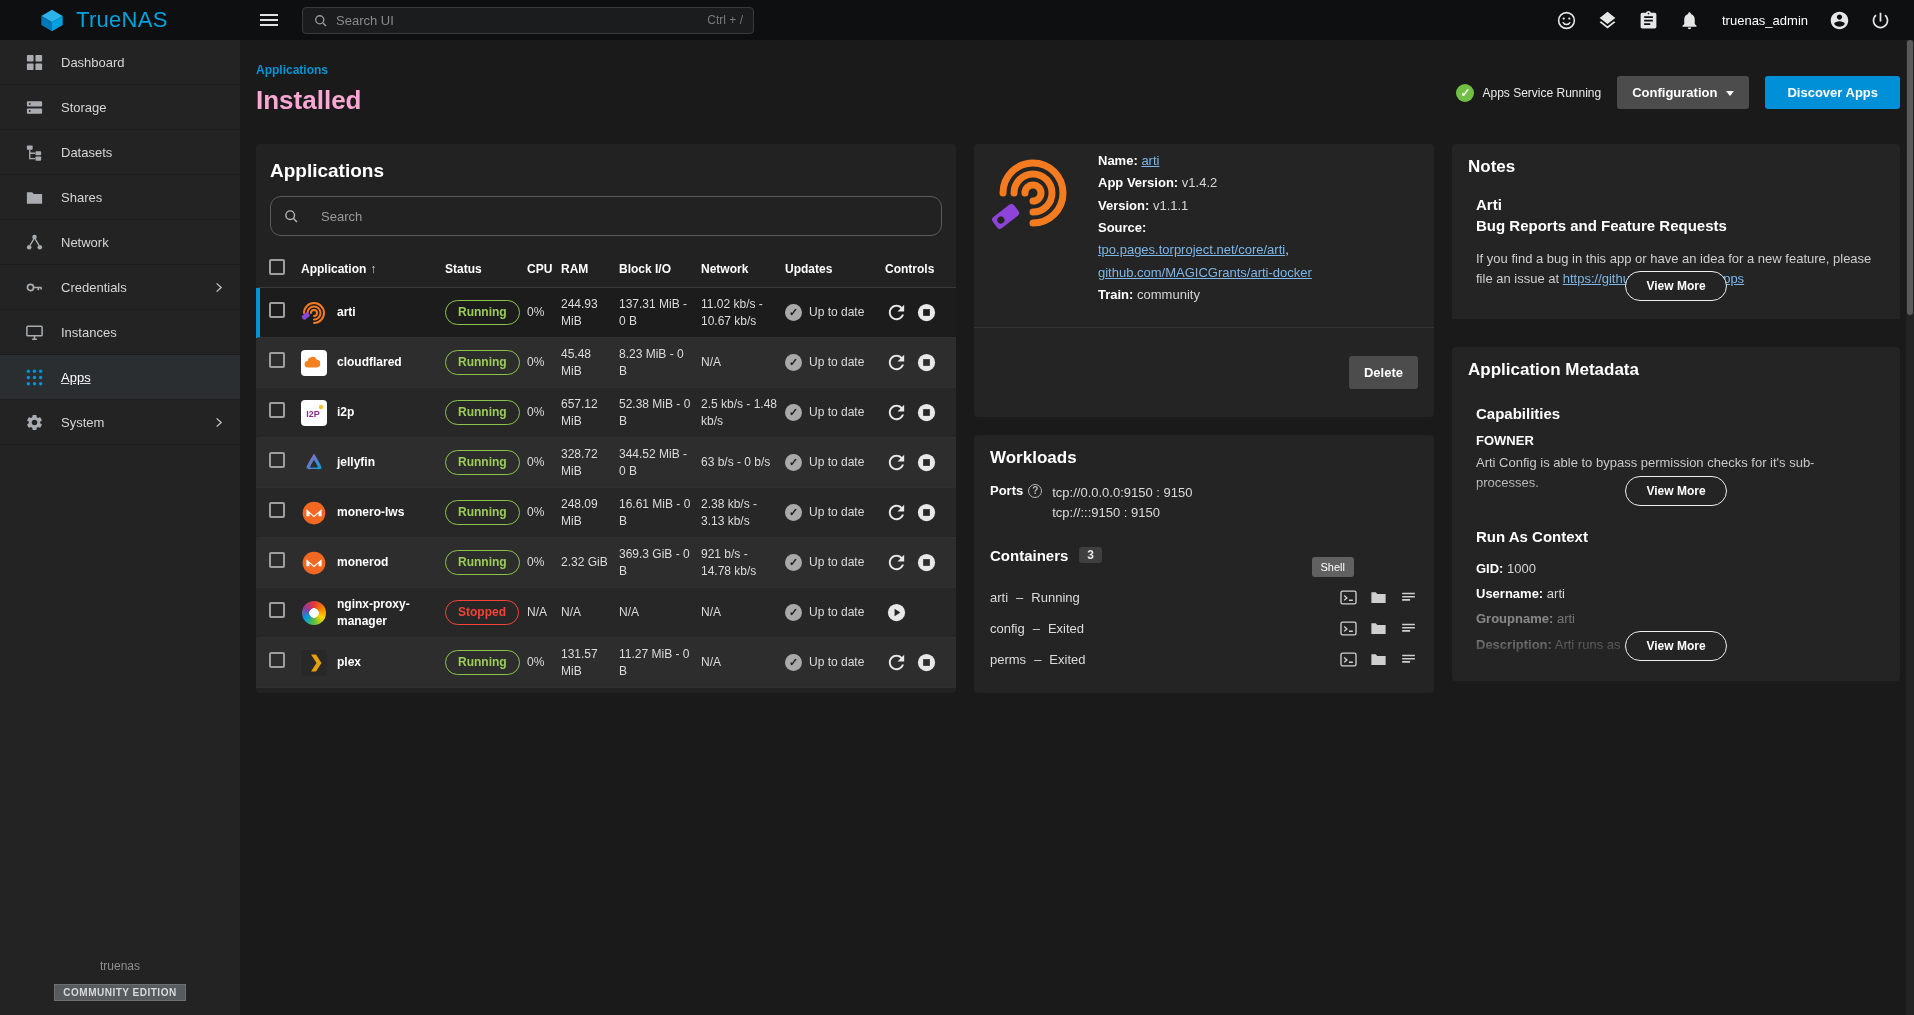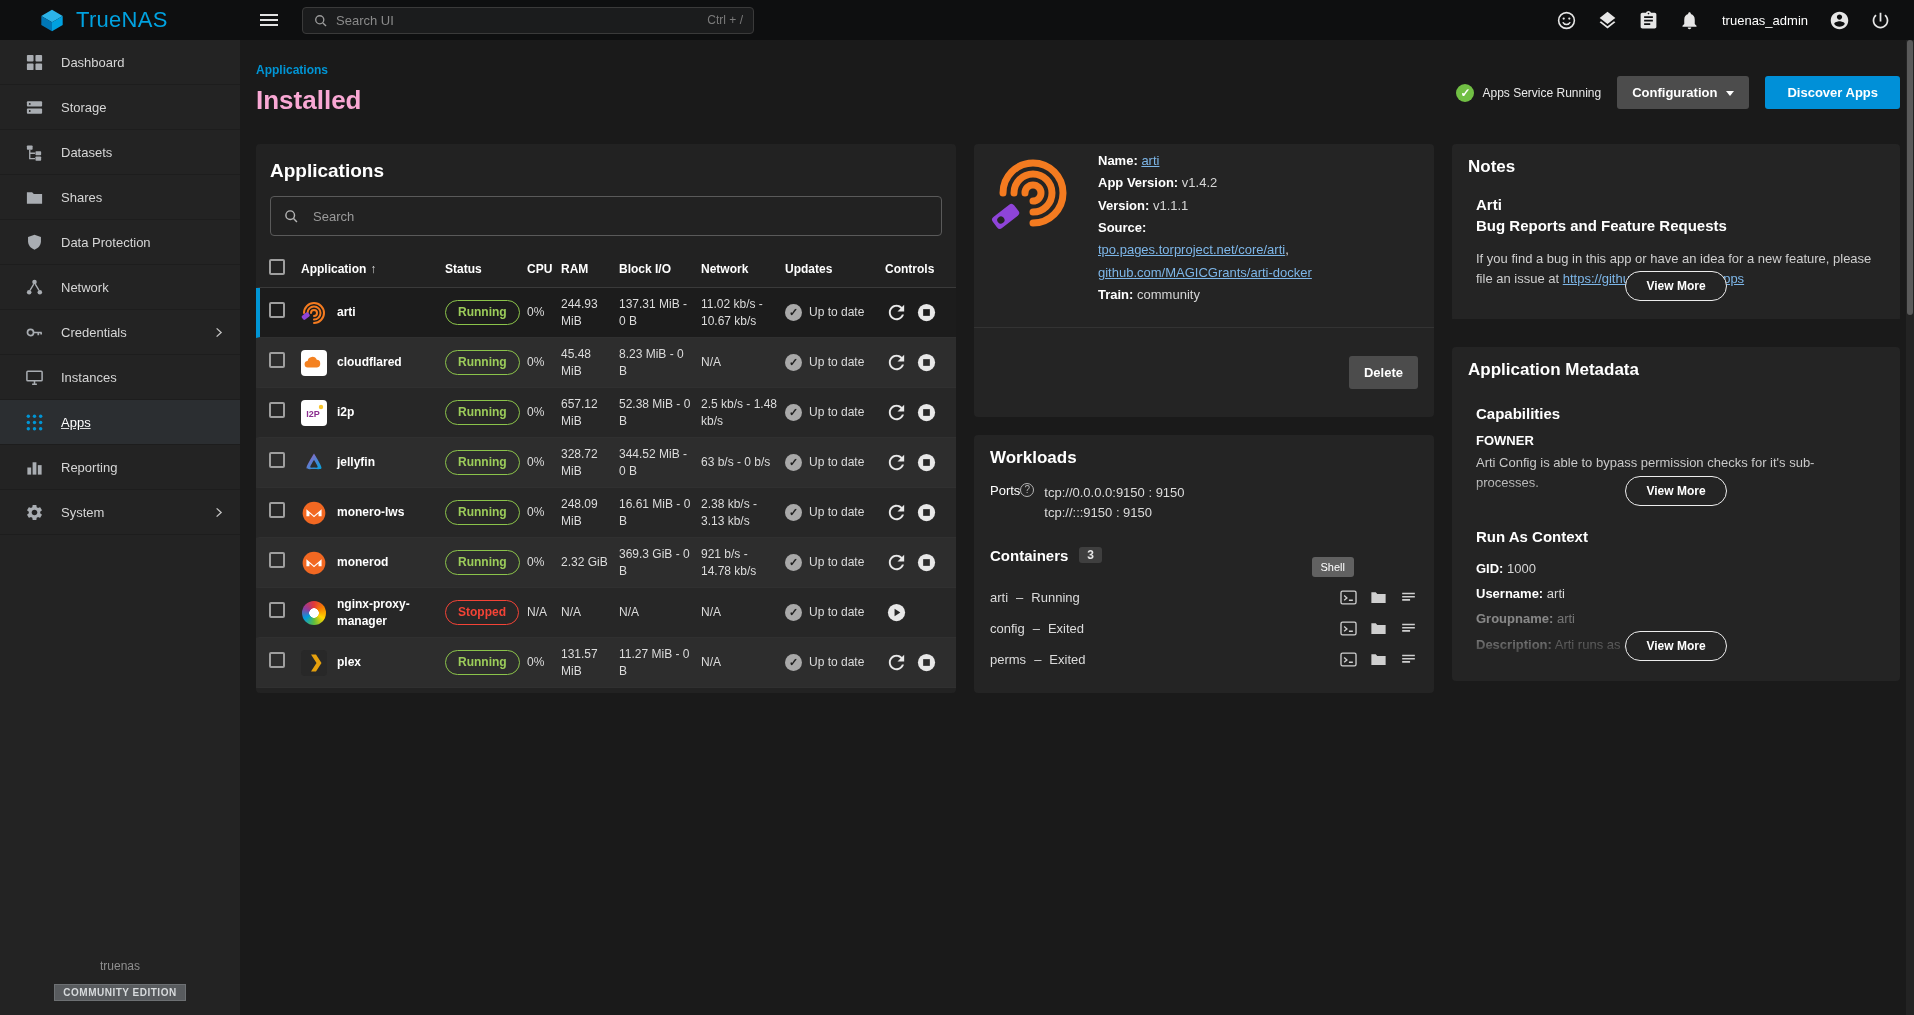--- a/index.html
+++ b/index.html
@@ -59,22 +59,22 @@
 
   .columns { display:flex; gap:18px; margin-top:28px; }
   .col-left { width:700px; flex-shrink:0; }
   .col-mid { width:460px; flex-shrink:0; display:flex; flex-direction:column; gap:18px; }
   .col-right { width:448px; flex-shrink:0; display:flex; flex-direction:column; gap:28px; }
   .card { background:#242424; border-radius:4px; }
 
   
   .apps-card { background:#222; padding-bottom:2px; }
   .apps-title { font-size:19px; font-weight:bold; color:#fff; padding:16px 14px 14px; }
-  .table-search { margin:0 14px 16px; height:40px; border:1px solid #5a5a5a; border-radius:4px;
-    display:flex; align-items:center; gap:14px; padding:0 12px; }
+  .table-search { margin:0 14px 16px; height:40px; border:1px solid #5a5a5a; border-radius:11px;
+    display:flex; align-items:center; gap:22px; padding:0 12px; }
   .table-search svg { width:16px; height:16px; color:#b5b5b5; flex-shrink:0; }
   .table-search input { flex:1; background:transparent; border:none; outline:none; color:#ddd; font-size:13px; }
   .table-search input::placeholder { color:#9a9a9a; }
 
   .tbl-header, .tbl-row { display:grid;
     grid-template-columns:32px 144px 82px 34px 58px 82px 84px 100px 1fr;
     align-items:center; border-left:4px solid transparent; padding-left:9px; padding-right:6px; }
   .tbl-header { height:36px; font-size:12px; font-weight:bold; color:#fff; border-bottom:1px solid #3a3a3a; }
   .sort { margin-left:4px; color:#ddd; font-weight:normal; }
   .tbl-row { min-height:50px; font-size:12px; border-bottom:1px solid #303030; background:#272727; cursor:pointer; }
@@ -107,21 +107,21 @@
   .appinfo-logo { width:86px; height:86px; flex-shrink:0; }
   .appinfo-logo svg { width:86px; height:86px; }
   .appinfo-fields { font-size:13px; line-height:1.72; color:#d6d6d6; }
   .appinfo-fields b { color:#fff; }
   .applink { color:#7db6e8; text-decoration:underline; cursor:pointer; }
   .appinfo-foot { border-top:1px solid #333; padding:28px 16px; display:flex; justify-content:flex-end; }
 
   
   .workloads-body { padding:2px 16px 18px; font-size:13px; }
   .ports-line { display:flex; gap:10px; align-items:flex-start; }
-  .ports-label { font-weight:normal; color:#fff; display:flex; align-items:flex-start; }
+  .ports-label { font-weight:bold; color:#fff; display:flex; gap:5px; align-items:flex-end; }
   .help-icon { width:14px; height:14px; border:1px solid #b5b5b5; border-radius:50%; font-size:10px;
     display:inline-flex; align-items:center; justify-content:center; color:#b5b5b5; cursor:pointer; }
   .ports-list div { line-height:1.55; }
   .containers-head { margin-top:24px; display:flex; gap:11px; align-items:center; font-weight:bold; font-size:15px; color:#fff; }
   .count-badge { background:#3f3f3f; border-radius:3px; padding:1px 8px; font-size:12px; color:#e8e8e8; font-weight:bold; }
   .containers { position:relative; margin-top:18px; }
   .shell-tooltip { position:absolute; top:-25px; right:64px; background:#616161; color:#fff; font-size:11px;
     padding:4px 9px; border-radius:3px; }
   .container-row { display:flex; align-items:center; padding:6px 0; }
   .container-name-wrap { display:flex; gap:8px; align-items:center; }
@@ -245,26 +245,20 @@
       <span class="nav-label">Datasets</span>
     </div>
     <div class="nav-item">
       <svg class="nav-icon" viewBox="0 0 20 20">
         <path d="M2 4.5h5.5l1.8 1.8H18V16.5H2z" fill="currentColor"></path>
         </svg>
       <span class="nav-label">Shares</span>
     </div>
     <div class="nav-item">
       <svg class="nav-icon" viewBox="0 0 20 20">
-        <path d="M10 1.8l6.8 2.4v4.6c0 4.3-2.9 7.2-6.8 8.9-3.9-1.7-6.8-4.6-6.8-8.9V4.2z" fill="currentColor"></path>
-        </svg>
-      <span class="nav-label">Data Protection</span>
-    </div>
-    <div class="nav-item">
-      <svg class="nav-icon" viewBox="0 0 20 20">
         <circle cx="10" cy="4.2" r="2.4" fill="currentColor"></circle>
           <circle cx="4.4" cy="15" r="2.4" fill="currentColor"></circle>
         <circle cx="15.6" cy="15" r="2.4" fill="currentColor"></circle>
         <path d="M9.2 6.4L5.4 12.8M10.8 6.4l3.8 6.4" stroke="currentColor" stroke-width="1.4"></path>
         </svg>
       <span class="nav-label">Network</span>
     </div>
     <div class="nav-item">
       <svg class="nav-icon" viewBox="0 0 20 20">
         <circle cx="5.8" cy="10" r="3.2" fill="none" stroke="currentColor" stroke-width="1.8"></circle>
@@ -288,28 +282,20 @@
           <circle cx="10" cy="3.5" r="1.8"></circle>
           <circle cx="16.5" cy="3.5" r="1.8"></circle>
         <circle cx="3.5" cy="10" r="1.8"></circle>
           <circle cx="10" cy="10" r="1.8"></circle>
           <circle cx="16.5" cy="10" r="1.8"></circle>
         <circle cx="3.5" cy="16.5" r="1.8"></circle>
           <circle cx="10" cy="16.5" r="1.8"></circle>
           <circle cx="16.5" cy="16.5" r="1.8"></circle>
         </svg>
       <span class="nav-label">Apps</span>
-    </div>
-    <div class="nav-item">
-      <svg class="nav-icon" viewBox="0 0 20 20" fill="currentColor">
-        <rect x="2.5" y="10" width="4" height="7.5"></rect>
-          <rect x="8" y="4.5" width="4" height="13"></rect>
-          <rect x="13.5" y="7.5" width="4" height="10"></rect>
-        </svg>
-      <span class="nav-label">Reporting</span>
     </div>
     <div class="nav-item">
       <svg class="nav-icon" viewBox="0 0 24 24" fill="currentColor">
         <path d="M19.14 12.94c.04-.3.06-.61.06-.94 0-.32-.02-.64-.07-.94l2.03-1.58c.18-.14.23-.41.12-.61l-1.92-3.32c-.12-.22-.37-.29-.59-.22l-2.39.96c-.5-.38-1.03-.7-1.62-.94l-.36-2.54c-.04-.24-.24-.41-.48-.41h-3.84c-.24 0-.43.17-.47.41l-.36 2.54c-.59.24-1.13.57-1.62.94l-2.39-.96c-.22-.08-.47 0-.59.22L2.74 8.87c-.12.21-.08.47.12.61l2.03 1.58c-.05.3-.09.63-.09.94s.02.64.07.94l-2.03 1.58c-.18.14-.23.41-.12.61l1.92 3.32c.12.22.37.29.59.22l2.39-.96c.5.38 1.03.7 1.62.94l.36 2.54c.05.24.24.41.48.41h3.84c.24 0 .44-.17.47-.41l.36-2.54c.59-.24 1.13-.56 1.62-.94l2.39.96c.22.08.47 0 .59-.22l1.92-3.32c.12-.22.07-.47-.12-.61l-2.01-1.58zM12 15.6c-1.98 0-3.6-1.62-3.6-3.6s1.62-3.6 3.6-3.6 3.6 1.62 3.6 3.6-1.62 3.6-3.6 3.6z"></path>
         </svg>
       <span class="nav-label">System</span>
       <svg class="chev" viewBox="0 0 20 20">
         <path d="M7.5 4.5L13.5 10l-6 5.5" fill="none" stroke="currentColor" stroke-width="1.8"></path>
         </svg>
     </div>

